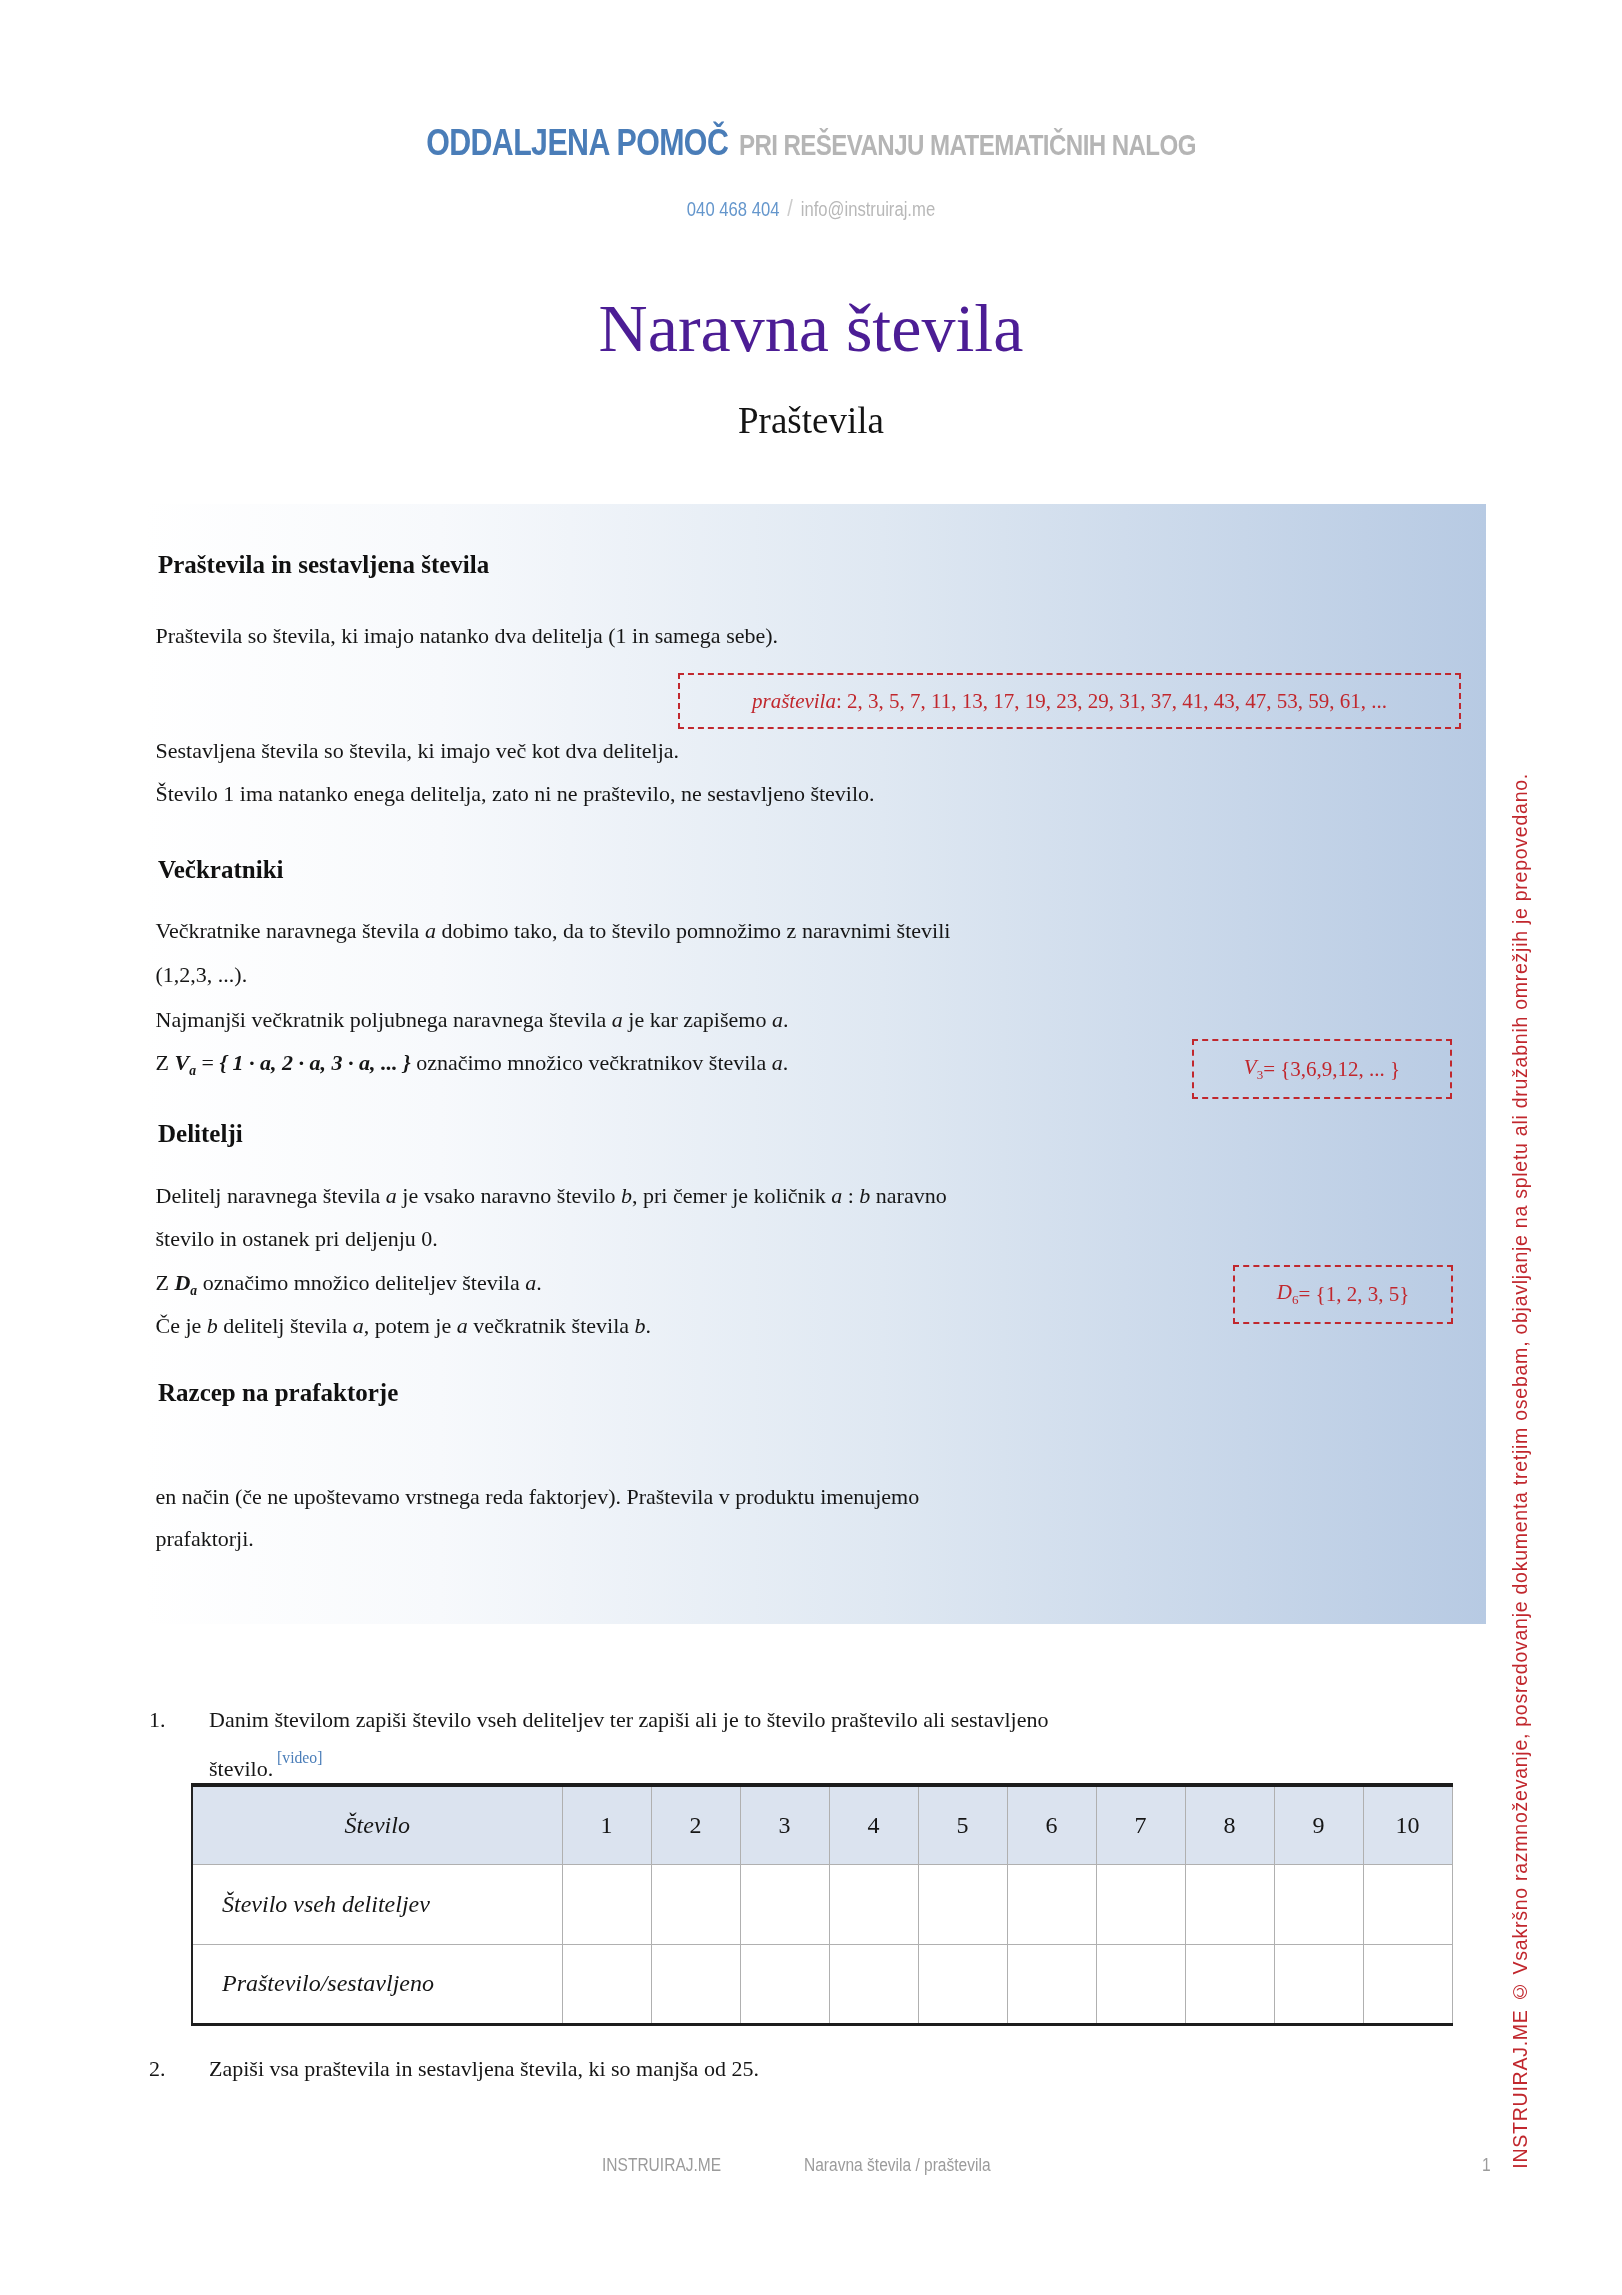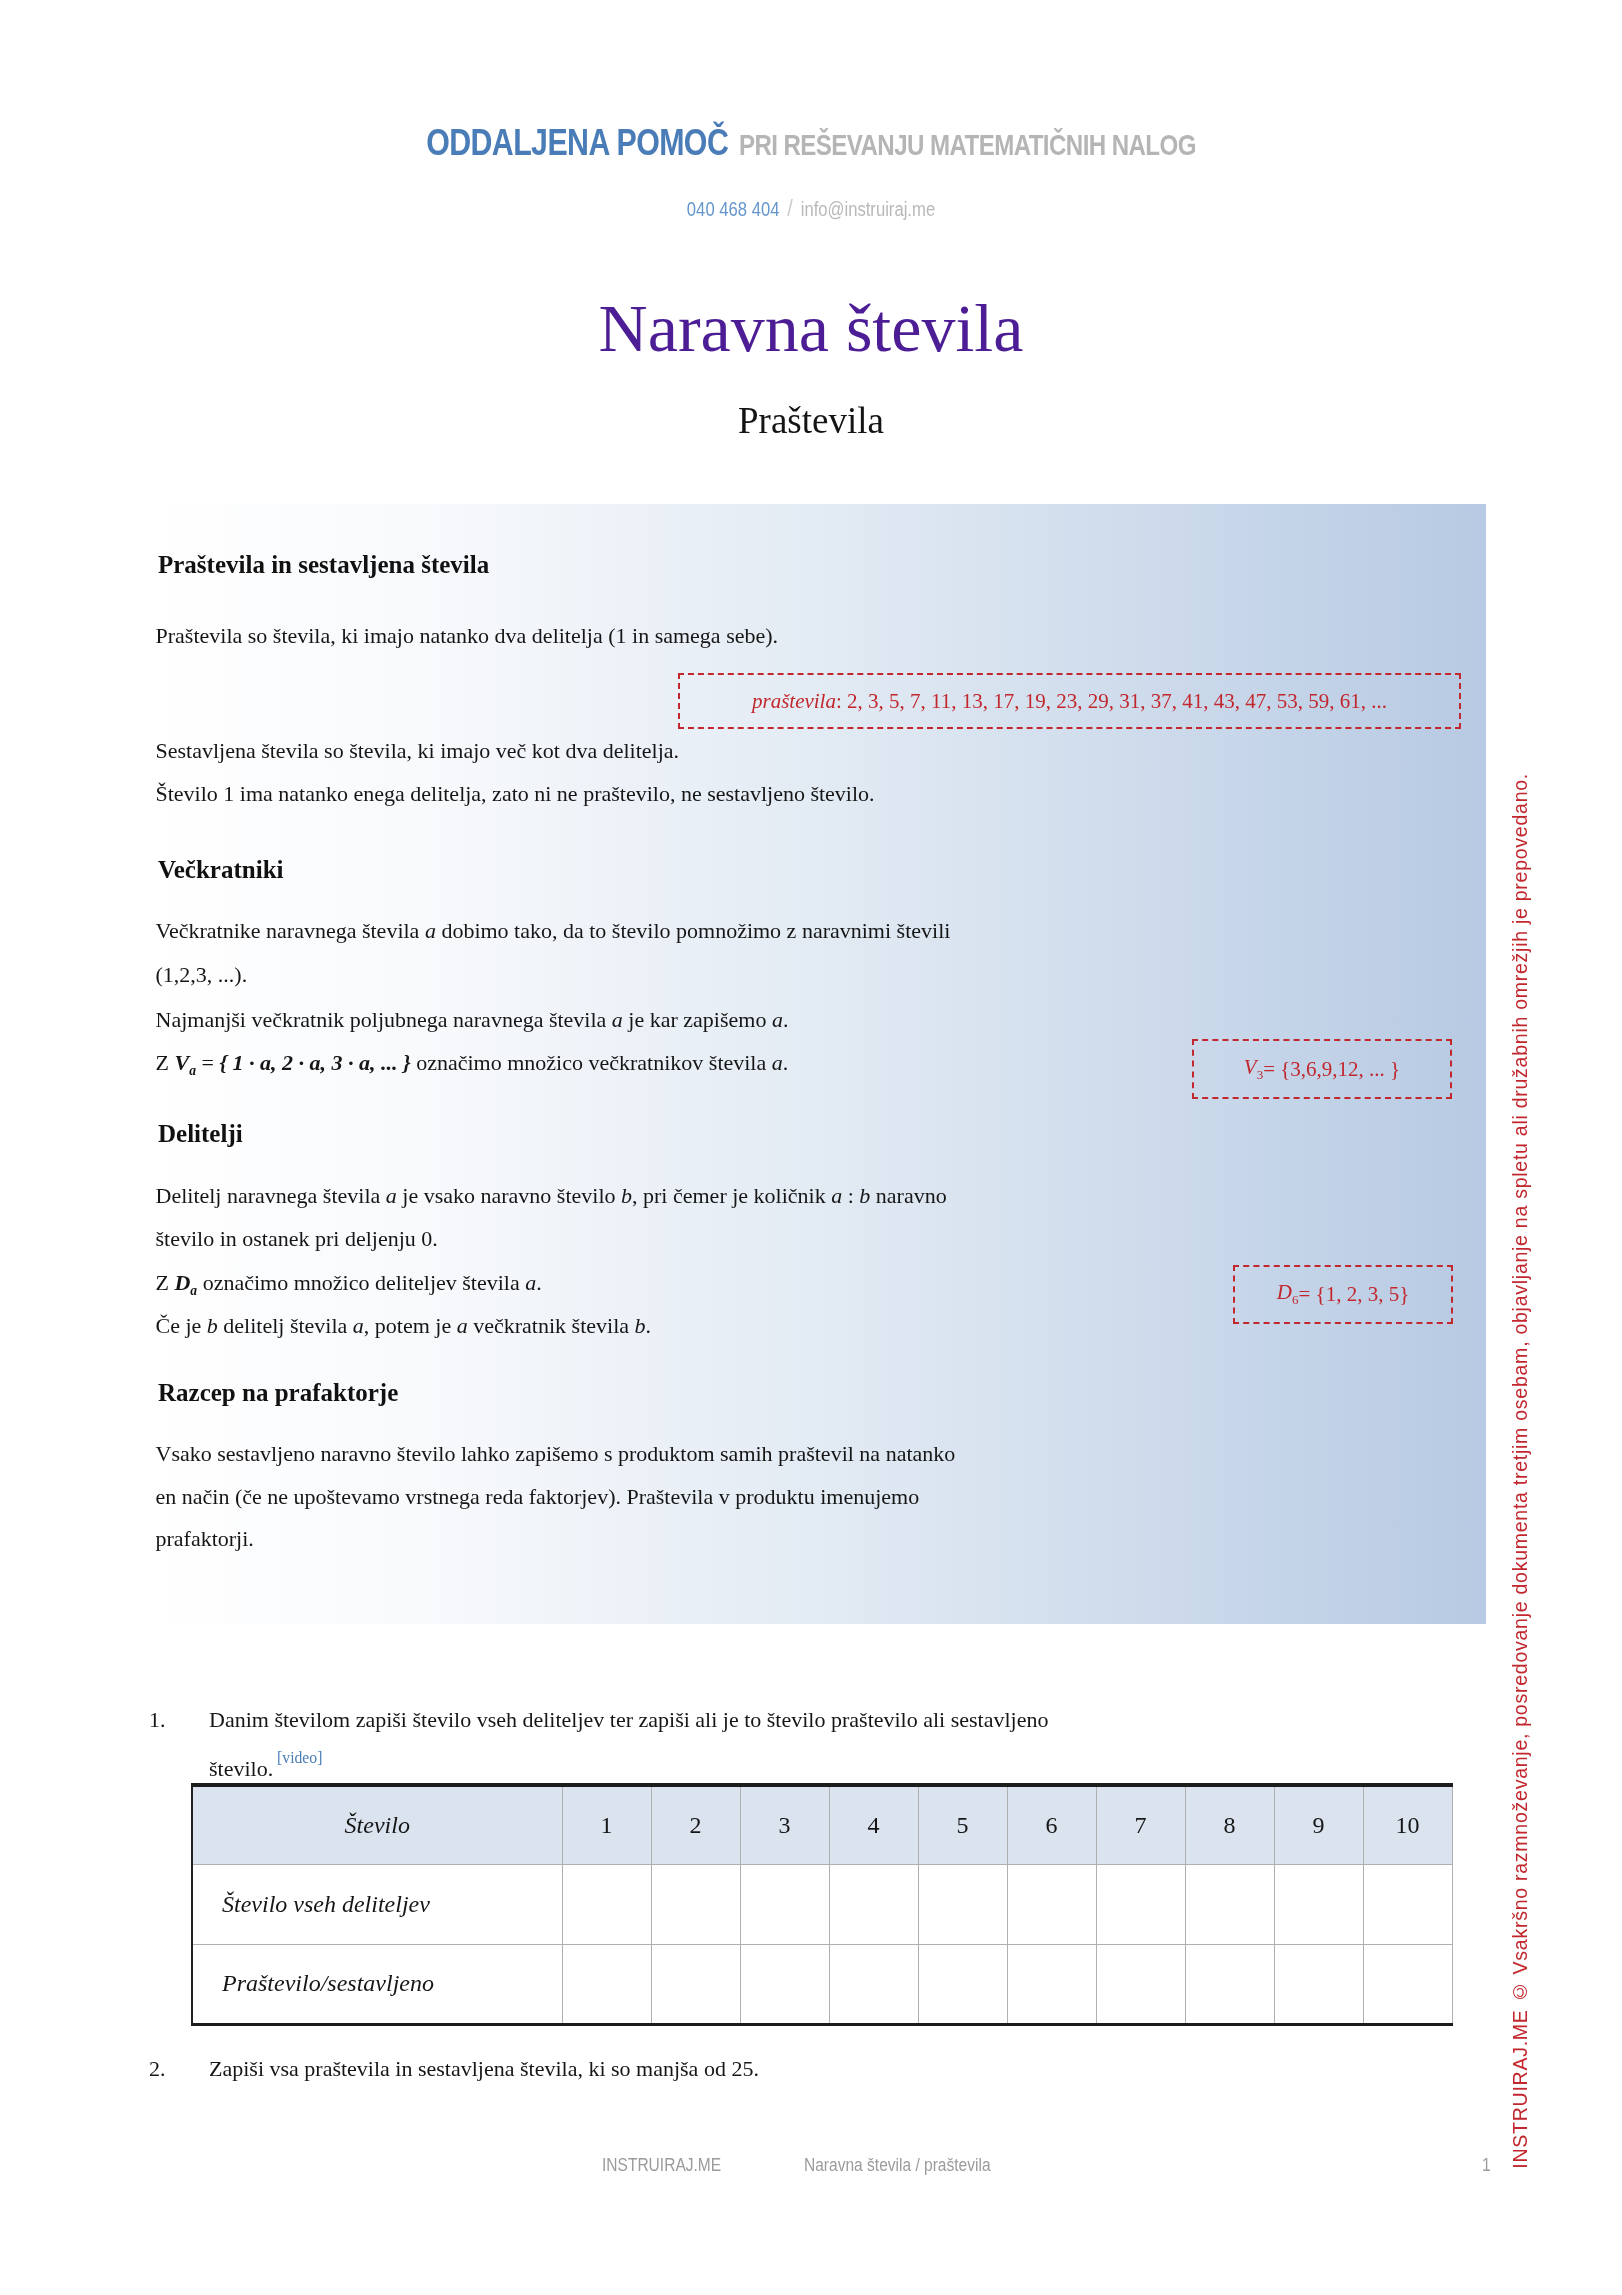--- a/index.html
+++ b/index.html
@@ -154,21 +154,20 @@
     <div class="tline" style="top:766px"><span>Z </span><span class="mset"><span>D</span><sub>a</sub></span><span> označimo množico deliteljev števila </span><span class="mvar">a</span><span>.</span></div>
 
     <div class="rednote" style="left:1088px; top:761px; width:220px; height:59px;">
       <span class="lbl"><span>D</span><sub>6</sub></span>
         <span> = {1, 2, 3, 5}</span>
     </div>
 
     <div class="tline" style="top:809px"><span>Če je </span><span class="mvar">b</span><span> delitelj števila </span><span class="mvar">a</span><span>, potem je </span><span class="mvar">a</span><span> večkratnik števila </span><span class="mvar">b</span><span>.</span></div>
 
     <h3 style="top:875px">Razcep na prafaktorje</h3>
-    <div class="tline" style="top:937px">Vsako sestavljeno naravno število lahko zapišemo s produktom samih praštevil na natanko</div>
     <div class="tline" style="top:980px">en način (če ne upoštevamo vrstnega reda faktorjev). Praštevila v produktu imenujemo</div>
     <div class="tline" style="top:1022px">prafaktorji.</div>
   </section>
 
   <div class="ex-num" style="top:1707px">1.</div>
   <div class="ex-line" style="top:1707px">Danim številom zapiši število vseh deliteljev ter zapiši ali je to število praštevilo ali sestavljeno</div>
   <div class="ex-line" style="top:1749px"><span>število.</span><a href="#" class="video-link">[video]</a></div>
 
   <table class="dtable">
     <colgroup>

